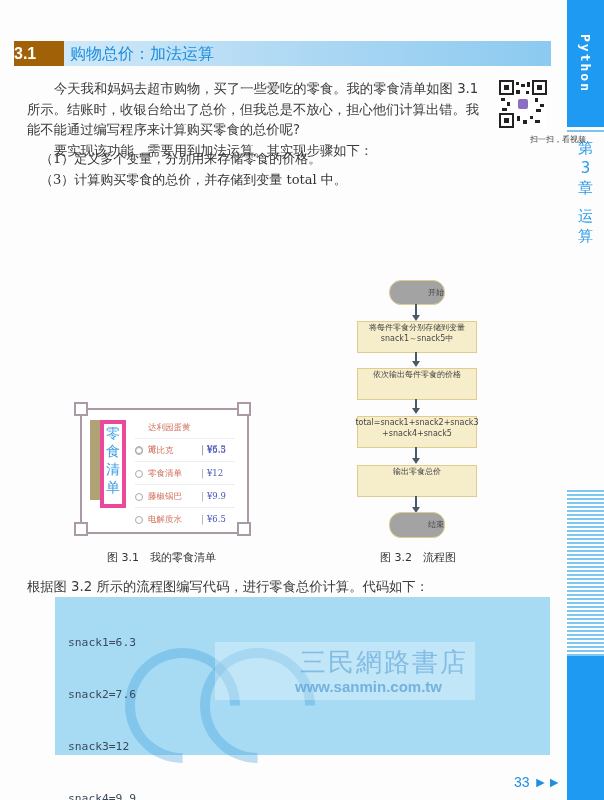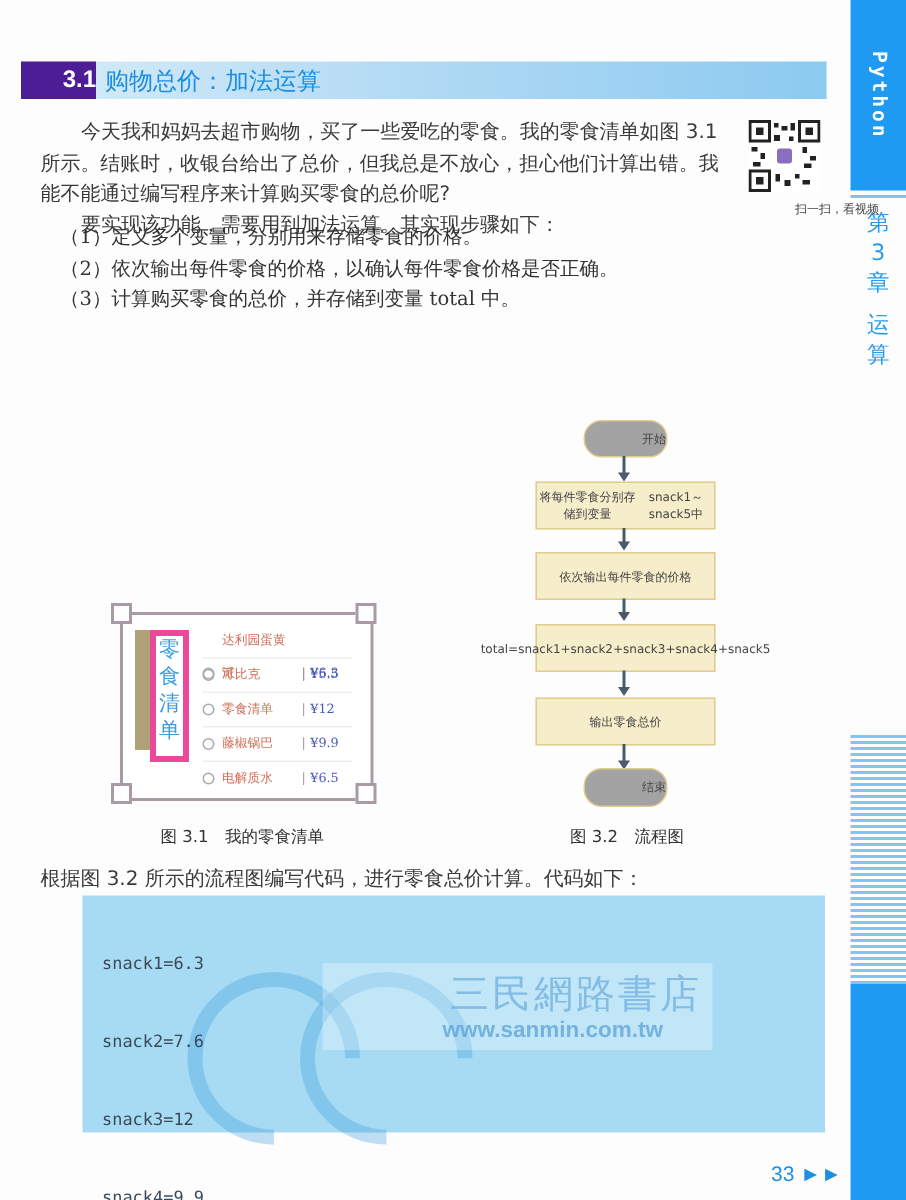--- a/index.html
+++ b/index.html
@@ -1,20 +1,20 @@
 <!DOCTYPE html>
 <html><head>
 <meta charset="utf-8">
 <style>
   html,body{margin:0;padding:0;}
   body{width:604px;height:800px;position:relative;overflow:hidden;background:#fdfdfd;font-family:"DejaVu Sans","Liberation Sans",sans-serif;color:#333;}
   .abs{position:absolute;}
   
   .head-bar{left:14px;top:41px;width:537px;height:25px;background:linear-gradient(90deg,#d7ecf8 0%,#a9d6f3 60%,#8ccaf0 100%);}
-  .head-num{left:14px;top:41px;width:50px;height:25px;background:#4c1d95;color:#fff;font-weight:bold;font-size:16px;line-height:25px;text-align:right;font-family:"Liberation Sans",sans-serif;}
+  .head-num{left:14px;top:41px;width:50px;height:25px;background:#a16207;color:#fff;font-weight:bold;font-size:16px;line-height:25px;text-align:left;font-family:"Liberation Sans",sans-serif;}
   .head-title{left:70px;top:41px;height:25px;line-height:25px;color:#1b8ee0;font-weight:normal;font-size:16px;}
   
   .side-tab{left:567px;top:0;width:37px;height:127px;background:#1e9af3;}
   .side-python{left:567px;top:0;width:37px;height:127px;display:flex;align-items:center;justify-content:center;}
   .side-python span{display:block;transform:rotate(90deg);color:#fff;font-weight:bold;font-size:13px;letter-spacing:2px;white-space:nowrap;font-family:"DejaVu Sans Mono",monospace;}
   .side-line{left:567px;top:130px;width:37px;height:2px;background:#7cc3f2;}
   .side-chapter{left:567px;top:138px;width:37px;text-align:center;color:#2a9be8;font-size:15px;line-height:20px;}
   .stripes{left:567px;top:490px;width:37px;height:166px;background:repeating-linear-gradient(180deg,#7fc6f0 0px,#7fc6f0 2px,#ffffff 2px,#ffffff 4px);}
   .side-solid{left:567px;top:656px;width:37px;height:144px;background:#1e9af3;}
   
@@ -32,21 +32,21 @@
   .list-title-bar{left:90px;top:420px;width:10px;height:80px;background:#b0a277;}
   .list-title{left:100px;top:420px;width:18px;height:80px;border:4px solid #ec4899;background:#fff;color:#3a9de2;font-size:14px;line-height:18px;text-align:center;font-family:"DejaVu Serif",serif;}
   .list-item{left:135px;width:100px;height:22px;font-size:8.5px;line-height:22px;border-bottom:1px solid #eee;font-family:"DejaVu Serif",serif;}
   .li-dot{display:inline-block;width:6px;height:6px;border:1px solid #aaa;border-radius:50%;margin-right:5px;vertical-align:middle;}
   .li-name{color:#d0705a;display:inline-block;width:50px;}
   .li-sep{color:#999;margin:0 3px;}
   .li-price{color:#4a58b8;}
   .caption{font-size:11px;color:#333;}
   
   .fc-term{left:389px;width:54px;height:23px;border:1px solid #e0cc8e;background:#a3a3a3;border-radius:12px;text-align:right;font-size:8px;line-height:23px;color:#444;}
-  .fc-proc{left:357px;width:118px;border:1px solid #e0cc8e;background:#f6edcb;text-align:center;font-size:8px;line-height:11px;color:#444;display:flex;align-items:center;justify-content:center;flex-direction:row;}
+  .fc-proc{left:357px;width:118px;border:1px solid #e0cc8e;background:#f6edcb;text-align:center;font-size:8px;line-height:11px;color:#444;display:flex;align-items:center;justify-content:flex-start;flex-direction:column;}
   .fc-arrow{left:415px;width:2px;background:#4b5a6b;}
   .fc-head{left:412px;width:0;height:0;border-left:4px solid transparent;border-right:4px solid transparent;border-top:6px solid #4b5a6b;}
   
   .code{left:55px;top:597px;width:495px;height:158px;background:#a7dbf4;}
   .code-lines{left:68px;top:599px;font-family:"DejaVu Sans Mono","Liberation Mono",monospace;font-size:11.3px;line-height:17.4px;color:#3a4a5a;white-space:pre;}
   .wm{left:215px;top:642px;width:260px;height:58px;background:rgba(255,255,255,0.3);}
   .wm-arc{left:125px;top:648px;width:95px;height:95px;border-radius:50%;border:10px solid rgba(68,160,220,0.35);border-bottom-color:transparent;border-left-color:rgba(68,160,220,0.35);transform:rotate(-45deg);}
   .wm-arc2{left:200px;top:648px;width:95px;height:95px;border-radius:50%;border:10px solid rgba(68,160,220,0.35);border-bottom-color:transparent;transform:rotate(-45deg);}
   .wm-cn{left:300px;top:645px;font-size:26px;color:rgba(90,160,215,0.6);font-family:"DejaVu Serif",serif;letter-spacing:2px;}
   .wm-url{left:295px;top:678px;font-size:15px;color:rgba(90,160,215,0.75);font-weight:bold;font-family:"Liberation Sans",sans-serif;}
@@ -102,21 +102,20 @@
       <rect x="36" y="40" width="5" height="3" fill="#222"></rect>
     <rect x="17" y="10" width="4" height="4" fill="#222"></rect>
       <rect x="27" y="11" width="3" height="3" fill="#222"></rect>
     <rect x="19" y="19" width="10" height="10" rx="2" fill="#8a6fc0"></rect>
   </svg>
 </div>
 <div class="abs qr-label">扫一扫，看视频</div>
 
 <div class="abs steps">
   <div class="step">（1）定义多个变量，分别用来存储零食的价格。</div>
-  <div class="step">（2）依次输出每件零食的价格，以确认每件零食价格是否正确。</div>
   <div class="step">（3）计算购买零食的总价，并存储到变量 total 中。</div>
 </div>
 
 <div class="abs list-fig"></div>
 <div class="abs list-corner" style="left:74px;top:402px"></div>
 <div class="abs list-corner" style="left:237px;top:402px"></div>
 <div class="abs list-corner" style="left:74px;top:522px"></div>
 <div class="abs list-corner" style="left:237px;top:522px"></div>
 <div class="abs list-title-bar"></div>
 <div class="abs list-title">零食清单</div>

